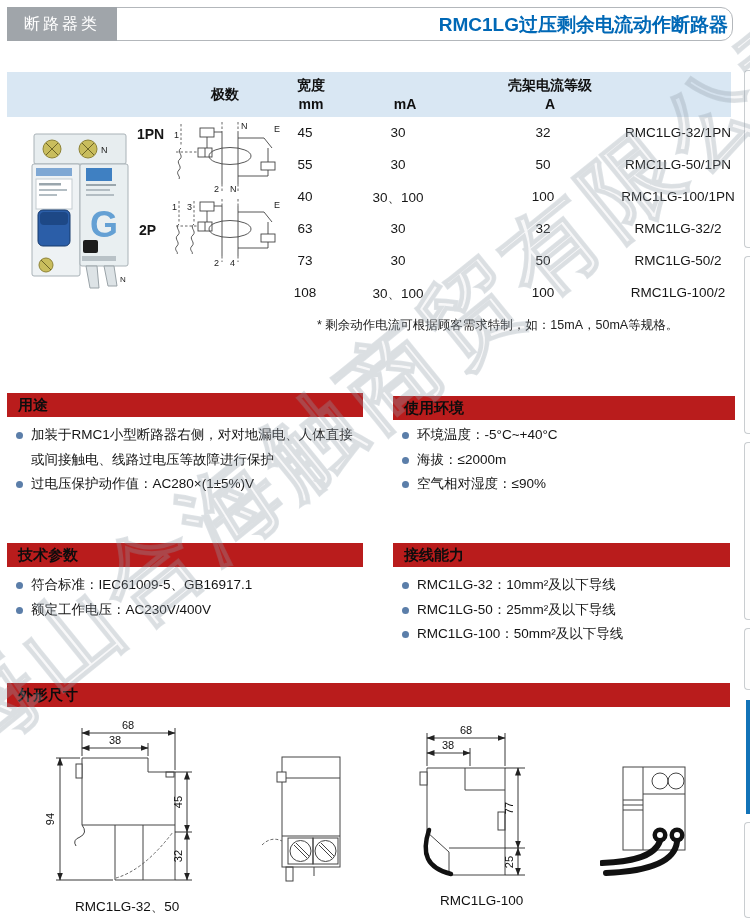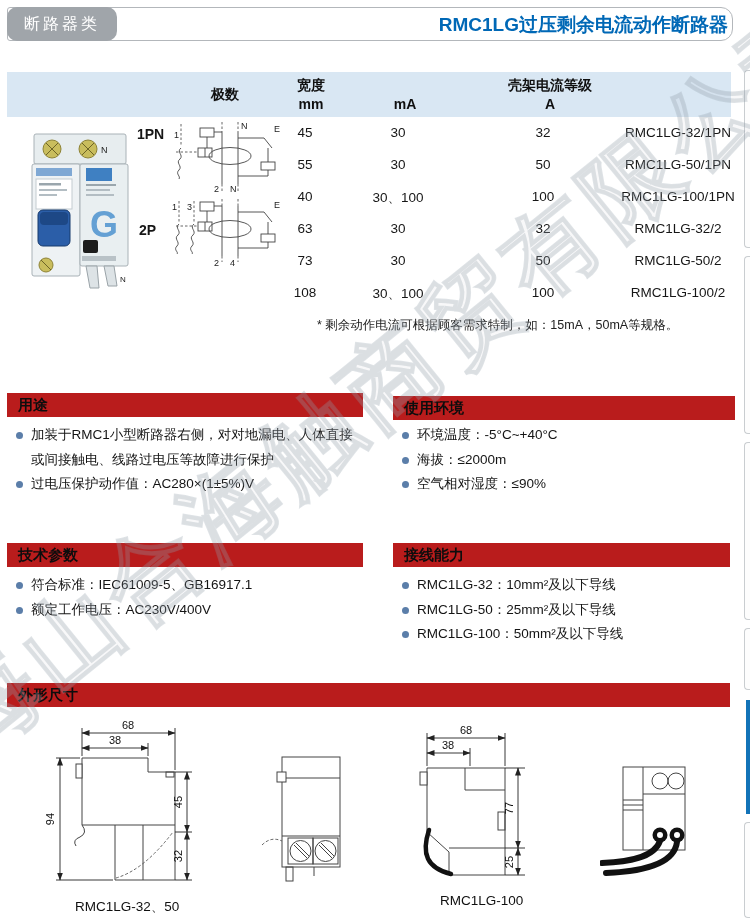--- a/index.html
+++ b/index.html
@@ -7,21 +7,21 @@
         font-family:"Liberation Sans","DejaVu Sans",sans-serif;color:#1b1b1b;}
   
   .watermark{position:absolute;left:-270px;top:325px;width:1300px;transform:rotate(-39deg);
              font-size:95px;font-weight:bold;letter-spacing:8px;white-space:nowrap;
              color:rgba(150,162,175,0.07);-webkit-text-stroke:1.5px rgba(145,158,170,0.28);
              z-index:6;pointer-events:none;}
   
   .header-bar{position:absolute;left:7px;top:7px;width:726px;height:34px;background:#fff;
               border:1px solid #b3b7bb;border-radius:3px 12px 12px 3px;box-sizing:border-box;z-index:2;}
   .header-tab{position:absolute;left:7px;top:7px;width:110px;height:34px;background:#a0a5aa;
-              border-radius:10px;color:#fff;font-size:16px;letter-spacing:3px;display:flex;
+              border-radius:0;color:#fff;font-size:16px;letter-spacing:3px;display:flex;
               align-items:center;justify-content:center;z-index:3;}
   .header-title{position:absolute;right:22px;top:12px;font-size:19px;font-weight:bold;color:#0068b6;z-index:3;}
   
   .thead{position:absolute;left:7px;top:72px;width:724px;height:45px;background:#d9e7f3;z-index:2;}
   .th{position:absolute;text-align:center;font-weight:bold;font-size:14px;color:#101010;}
   .tc{position:absolute;text-align:center;font-size:13.5px;color:#161616;z-index:2;}
   .pole{position:absolute;font-size:14px;color:#161616;z-index:2;font-weight:bold;}
   .fnote{position:absolute;left:285px;top:317px;width:445px;font-size:12.5px;color:#222;z-index:2;margin-left:32px;}
   
   .sec-bar{position:absolute;height:24px;background:#b91c1c;z-index:2;}

